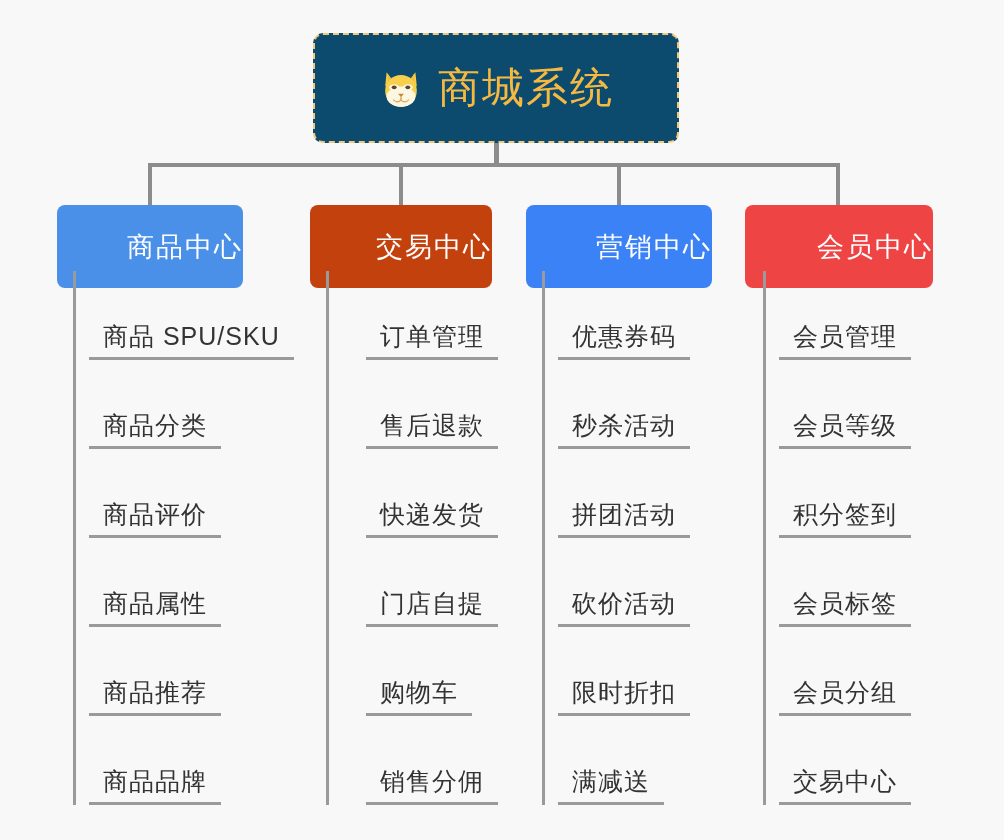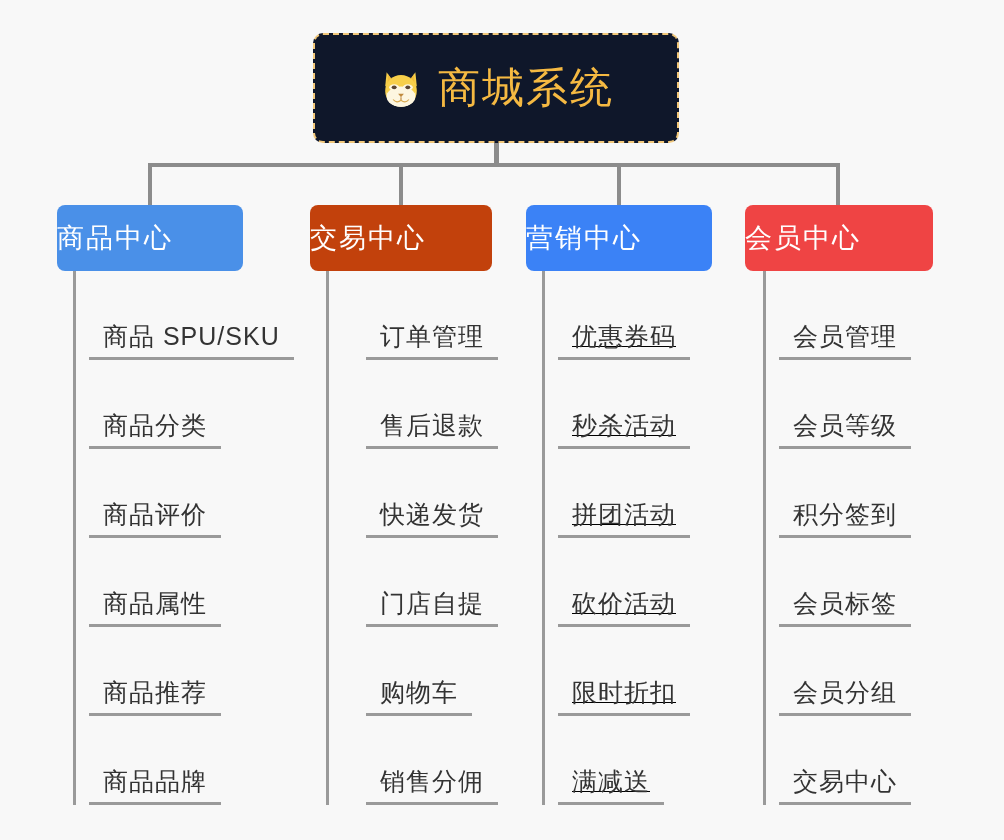--- a/index.html
+++ b/index.html
@@ -21,21 +21,21 @@
   }
 
   
   .root-node {
     position: absolute;
     left: 313px;
     top: 33px;
     width: 366px;
     height: 110px;
     box-sizing: border-box;
-    background: #0f172a;
+    background: #0c4a6e;
     border: 2px dashed #f2c87a;
     border-radius: 10px;
     display: flex;
     align-items: center;
     justify-content: center;
     gap: 14px;
     font-family: Liberation Serif, serif;
   }
   .root-emoji {
     font-size: 42px;
@@ -58,25 +58,25 @@
   .conn-v { width: 4px; }
   .conn-h { height: 4px; }
 
   
   .branch {
     position: absolute;
     top: 205px;
   }
   .branch-header {
     box-sizing: border-box;
-    height: 66px;
+    height: 83px;
     border-radius: 8px;
     display: flex;
     align-items: center;
-    justify-content: flex-start;
+    justify-content: flex-end;
     color: #ffffff;
     font-size: 27px;
     letter-spacing: 2px;
   }
 
   .branch-trunk {
     position: absolute;
     width: 3px;
     background: #9a9a9a;
     top: 66px;
@@ -116,21 +116,21 @@
   .branch-0 .leaf-list { left: 16px; }
 
   .branch-1 { left: 310px; }
   .branch-1 .branch-header { width: 182px; background: #c2410c; }
   .branch-1 .branch-trunk { left: 16px; }
   .branch-1 .leaf-list { left: 32px; padding-left: 8px; }
 
   .branch-2 { left: 526px; }
   .branch-2 .branch-header { width: 186px; background: #3b82f6; }
   .branch-2 .branch-trunk { left: 16px; }
-  .branch-2 .leaf-list { left: 16px; text-decoration: underline; }
+  .branch-2 .leaf-list { left: 16px; }
 
   .branch-3 { left: 745px; }
   .branch-3 .branch-header { width: 188px; background: #ef4444; }
   .branch-3 .branch-trunk { left: 18px; }
   .branch-3 .leaf-list { left: 18px; }
 </style>
 </head>
 <body>
 
 <div id="mindmap">

